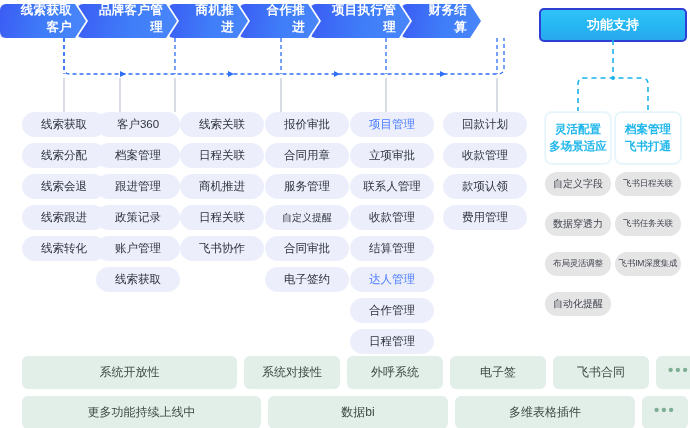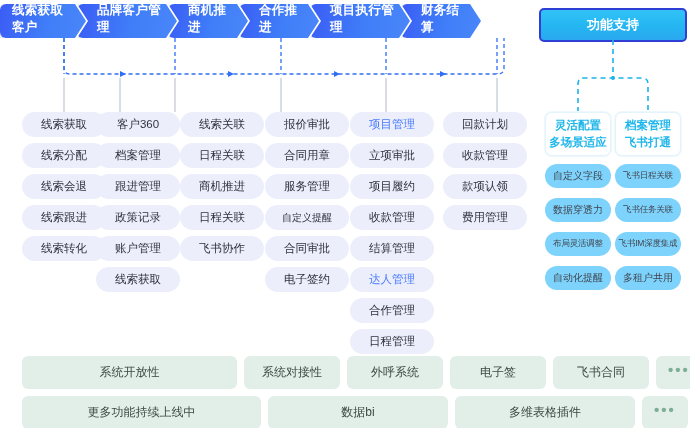--- a/index.html
+++ b/index.html
@@ -22,20 +22,21 @@
     color:#ffffff;
     font-size:12.5px;
     font-weight:bold;
     letter-spacing:.3px;
     background:linear-gradient(100deg,#3b5cf5 0%,#3f7ef8 55%,#4a86fa 100%);
     clip-path: polygon(0 0, calc(100% - 11px) 0, 100% 50%, calc(100% - 11px) 100%, 0 100%, 11px 50%);
     padding:0 14px 4px 20px;
     margin-left:-9px;
     border-radius:6px;
     box-shadow:0 1px 4px rgba(40,80,230,.35);
+    text-align:right;
   }
   .arrow:first-child{
     margin-left:0;
     clip-path: polygon(0 0, calc(100% - 11px) 0, 100% 50%, calc(100% - 11px) 100%, 0 100%);
     padding-left:12px;
   }
 
   .support-btn {
     position:absolute; top:8px;
     width:148px; height:34px;
@@ -60,36 +61,36 @@
     font-size:11.5px;
     display:flex; align-items:center; justify-content:center;
     white-space:nowrap;
   }
   .pill.small { font-size:10px; }
   .pill.hi { color:#4a7bff; font-weight:normal; }
 
   
   .scol { position:absolute; width:66px; }
   .shead {
-    width:66px; height:44px;
+    width:66px; height:52px;
     border-radius:7px;
     background:#ffffff;
     border:1px solid #e3f4fb;
     box-shadow:0 0 0 1px #eef8fc;
     color:#1fb6ea;
     font-size:11.5px; font-weight:bold;
     line-height:1.45;
     display:flex; flex-direction:column; align-items:center; justify-content:center;
     margin-bottom:8px;
   }
   .spill {
     width:66px; height:24px;
-    margin-bottom:10px;
+    margin-bottom:16px;
     border-radius:12px;
-    background:#7dd3fc;
+    background:#e5e5e5;
     color:#40444f;
     font-size:10px;
     display:flex; align-items:center; justify-content:center;
     white-space:nowrap;
   }
   .spill.tiny { font-size:8.5px; letter-spacing:-.2px; }
 
   
   .brow { position:absolute; left:22px; display:flex; gap:7px; }
   .bcard {
@@ -185,21 +186,21 @@
     <div class="pill">合同用章</div>
     <div class="pill">服务管理</div>
     <div class="pill small">自定义提醒</div>
     <div class="pill">合同审批</div>
     <div class="pill">电子签约</div>
   </div>
 
   <div class="col" style="left:350px; top:112px">
     <div class="pill hi">项目管理</div>
     <div class="pill">立项审批</div>
-    <div class="pill">项目履约</div>
+    <div class="pill">联系人管理</div>
     <div class="pill">收款管理</div>
     <div class="pill">结算管理</div>
     <div class="pill hi">达人管理</div>
     <div class="pill">合作管理</div>
     <div class="pill">日程管理</div>
   </div>
 
   <div class="col" style="left:443px; top:112px">
     <div class="pill">回款计划</div>
     <div class="pill">收款管理</div>
@@ -219,21 +220,20 @@
   </div>
 
   <div class="scol" style="left:615px; top:112px">
     <div class="shead">
       <span>档案管理</span>
       <span>飞书打通</span>
     </div>
     <div class="spill tiny">飞书日程关联</div>
     <div class="spill tiny">飞书任务关联</div>
     <div class="spill tiny">飞书IM深度集成</div>
-    <div class="spill">多租户共用</div>
   </div>
 
   <div class="brow" style="top:356px">
     <div class="bcard" style="width:215px">系统开放性</div>
     <div class="bcard" style="width:96px">系统对接性</div>
     <div class="bcard" style="width:96px">外呼系统</div>
     <div class="bcard" style="width:96px">电子签</div>
     <div class="bcard" style="width:96px">飞书合同</div>
     <div class="bcard dots" style="width:46px">•••</div>
   </div>

